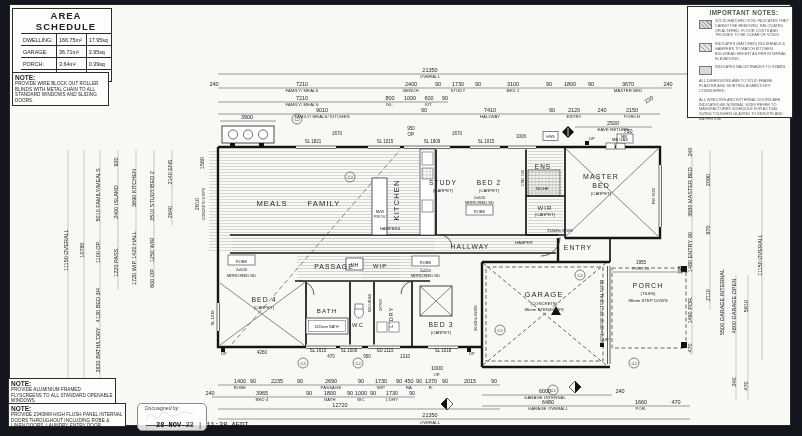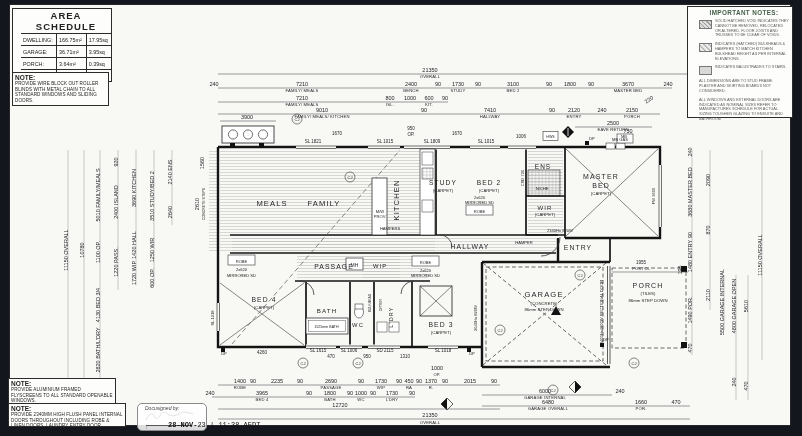--- a/index.html
+++ b/index.html
@@ -519,16 +519,16 @@
 
   <div class="box" style="left:8px;top:403px;width:118px;height:24px;padding:1px 2px;overflow:hidden;">
     <div class="note-title">NOTE:</div>
     <div class="note-body">PROVIDE 2340MM HIGH FLUSH PANEL INTERNAL DOORS THROUGHOUT INCLUDING ROBE &amp; LINEN DOORS, LAUNDRY ENTRY DOOR.</div>
   </div>
 
   <div class="stamp" style="left:137px;top:403px;width:68px;height:26px;">
     <div class="stamp-label">Docusigned by:</div>
     <div class="stamp-id"></div>
   </div>
-  <div class="ts" style="left:168px;top:421px;">
+  <div class="ts" style="left:156px;top:421px;">
     <b>28-NOV-</b><span>23 | 11:38 AEDT</span>
   </div>
 </div>
 
 </body></html>

